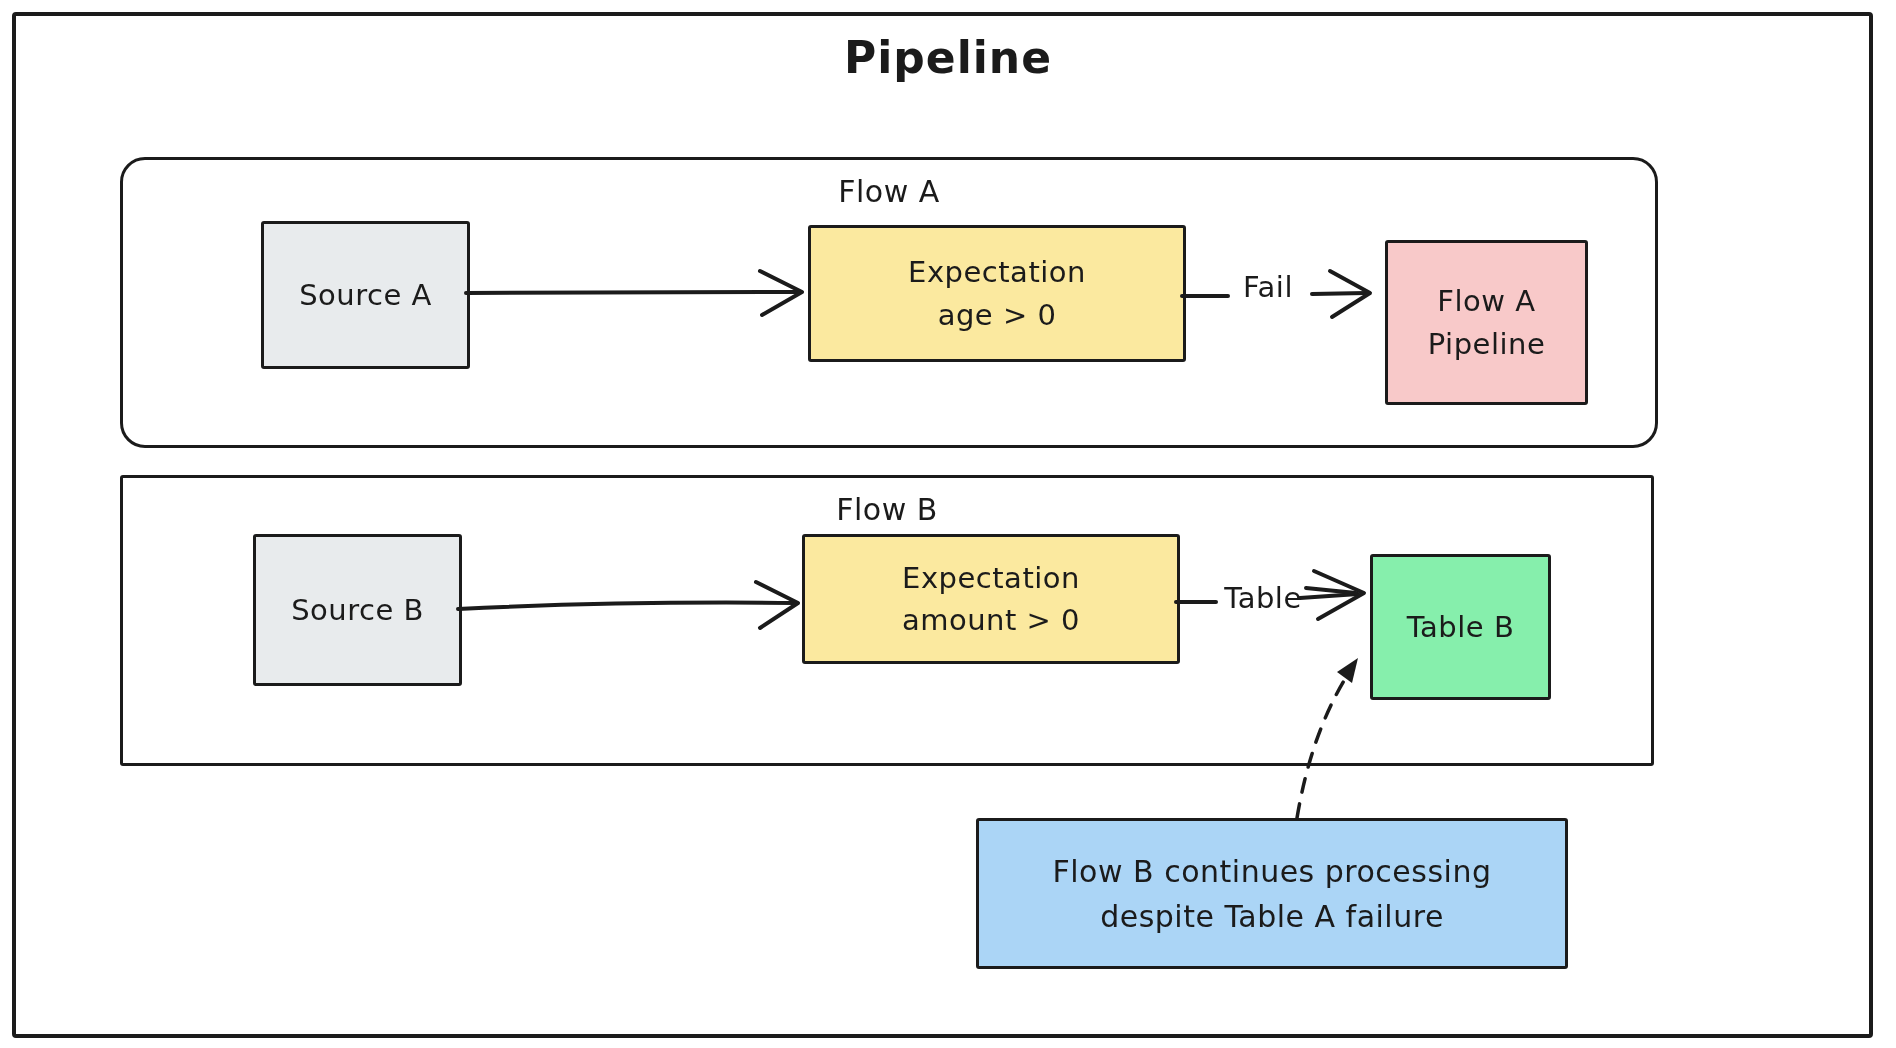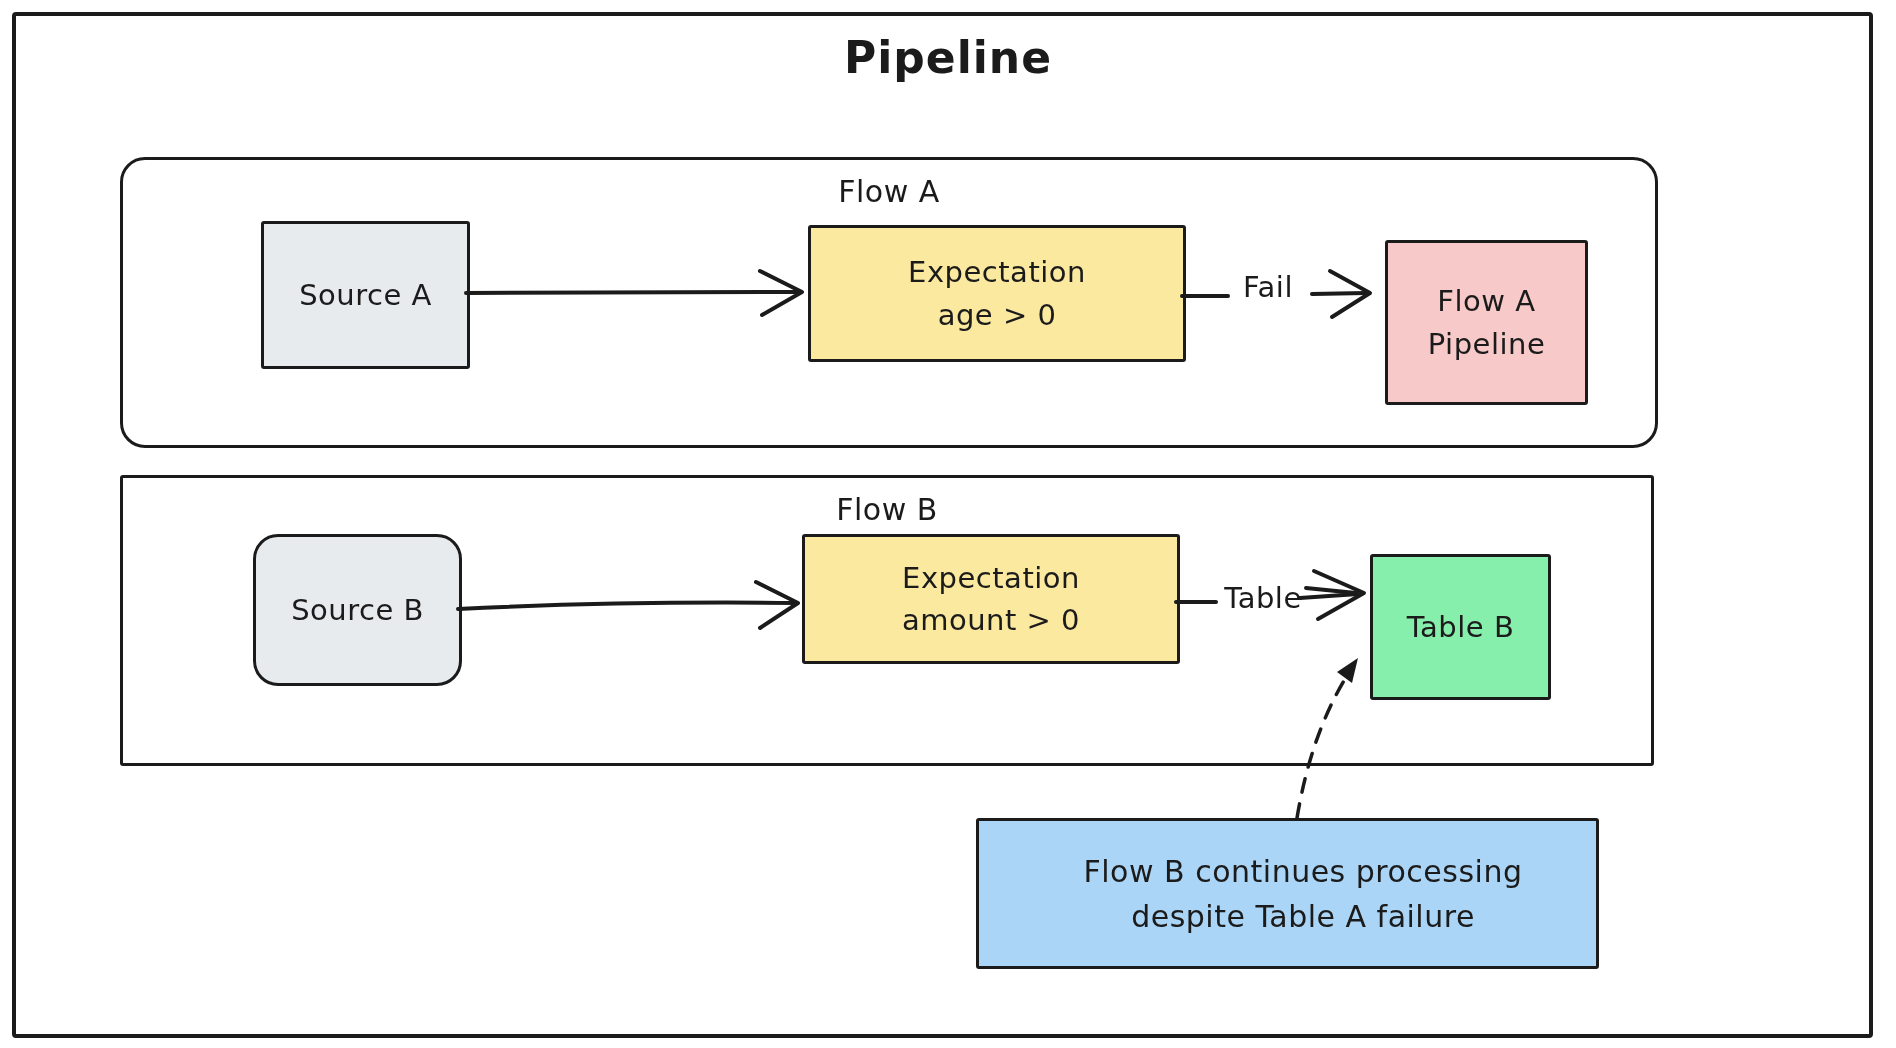--- a/index.html
+++ b/index.html
@@ -15,21 +15,21 @@
   .group-label{position:absolute;left:0;top:14px;width:100%;text-align:center;
     font-size:30px;font-weight:500;letter-spacing:0.5px;}
   .node{position:absolute;border:3.5px solid #1b1b1b;border-radius:3px;
     display:flex;flex-direction:column;align-items:center;justify-content:center;
     font-size:29px;font-weight:500;text-align:center;line-height:1.45;letter-spacing:0.5px;}
   
   .src-a{left:138px;top:61px;width:203px;height:142px;}
   .exp-a{left:685px;top:65px;width:372px;height:131px;}
   .stop-a{left:1262px;top:80px;width:197px;height:159px;}
   
-  .src-b{left:130px;top:56px;width:203px;height:146px;border-radius:25px;}
+  .src-b{left:130px;top:56px;width:203px;height:146px;}
   .exp-b{left:679px;top:56px;width:372px;height:124px;}
   .tbl-b{left:1247px;top:76px;width:175px;height:140px;}
   .note{position:absolute;left:976px;top:818px;width:586px;height:145px;
     border:3.5px solid #1b1b1b;border-radius:3px;
     display:flex;flex-direction:column;align-items:center;justify-content:center;
     font-size:30px;font-weight:500;text-align:center;line-height:1.5;letter-spacing:0.5px;}
   .edge-label{position:absolute;font-size:29px;font-weight:500;letter-spacing:0.5px;}
   .lbl-fail{left:1232px;top:270px;width:72px;text-align:center;}
   .lbl-pass{left:1220px;top:581px;width:86px;text-align:center;}
   svg.wires{position:absolute;left:0;top:0;width:1896px;height:1048px;pointer-events:none;}
@@ -74,21 +74,21 @@
     </div>
 
     <div class="node tbl-b" style="background-color: #86efac;">
       <span>Table B</span>
     </div>
   </div>
 
   <div class="edge-label lbl-fail">Fail</div>
   <div class="edge-label lbl-pass">Table</div>
 
-  <div class="note" style="background-color: rgb(171, 213, 246); padding-left: 31px;">
+  <div class="note" style="background-color: rgb(171, 213, 246);">
     <span>Flow B continues processing</span>
     <span>despite Table A failure</span>
   </div>
 
   <svg class="wires" viewBox="0 0 1896 1048">
     <g stroke="#1b1b1b" stroke-width="4" fill="none" stroke-linecap="round" stroke-linejoin="round">
 
       <g>
         <path d="M466,293 L800,292"></path>
         <polyline points="760,271 802,292 762,315"></polyline>

